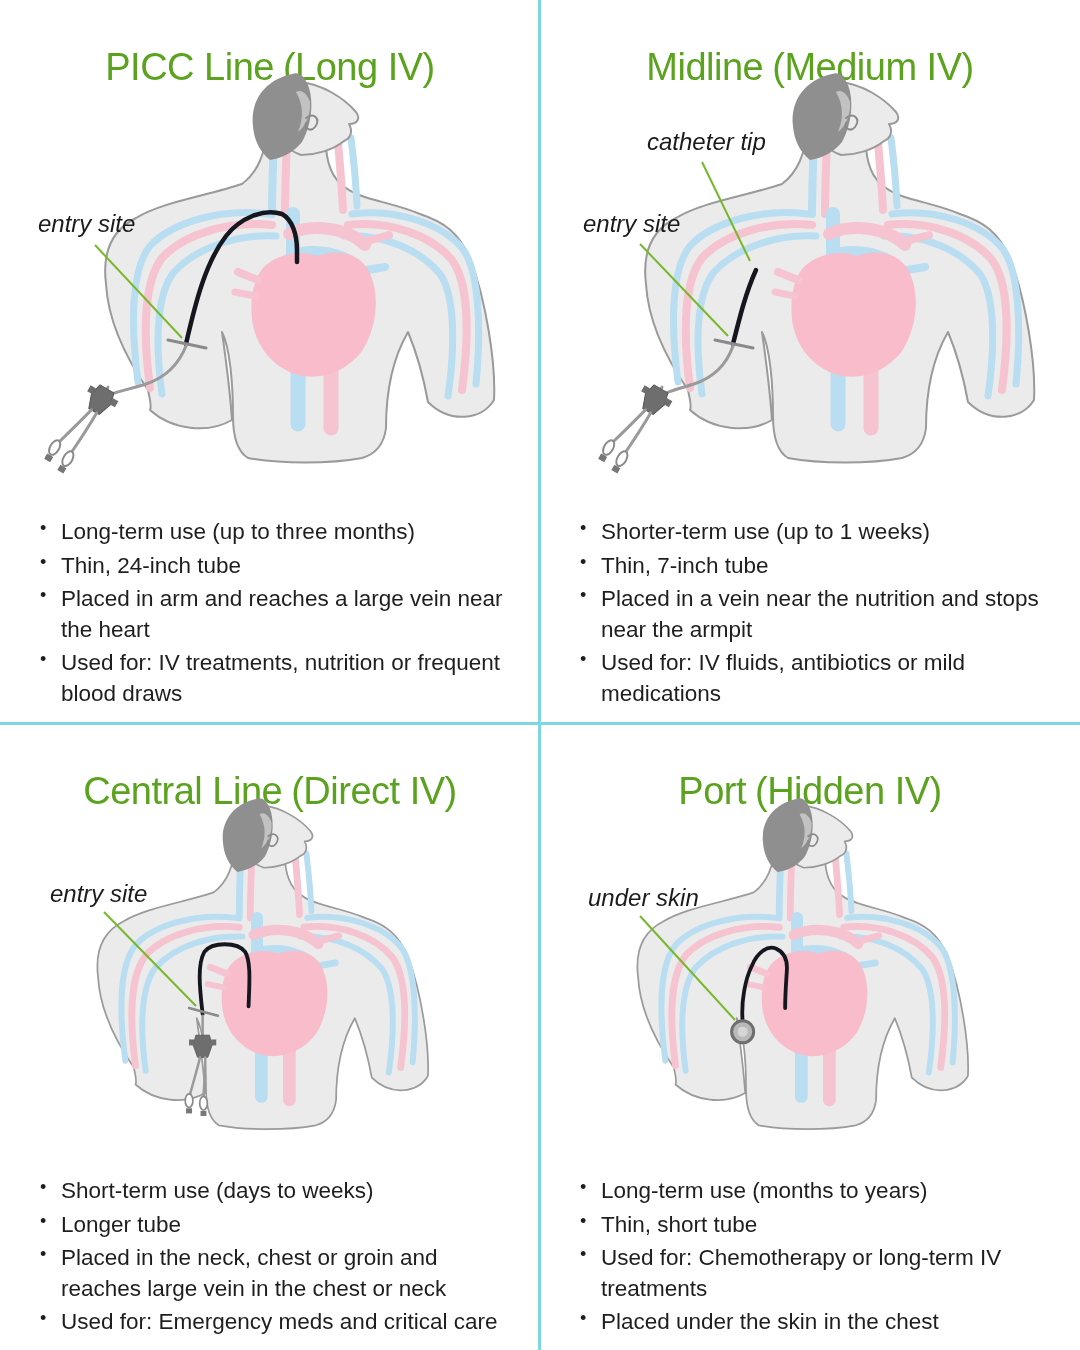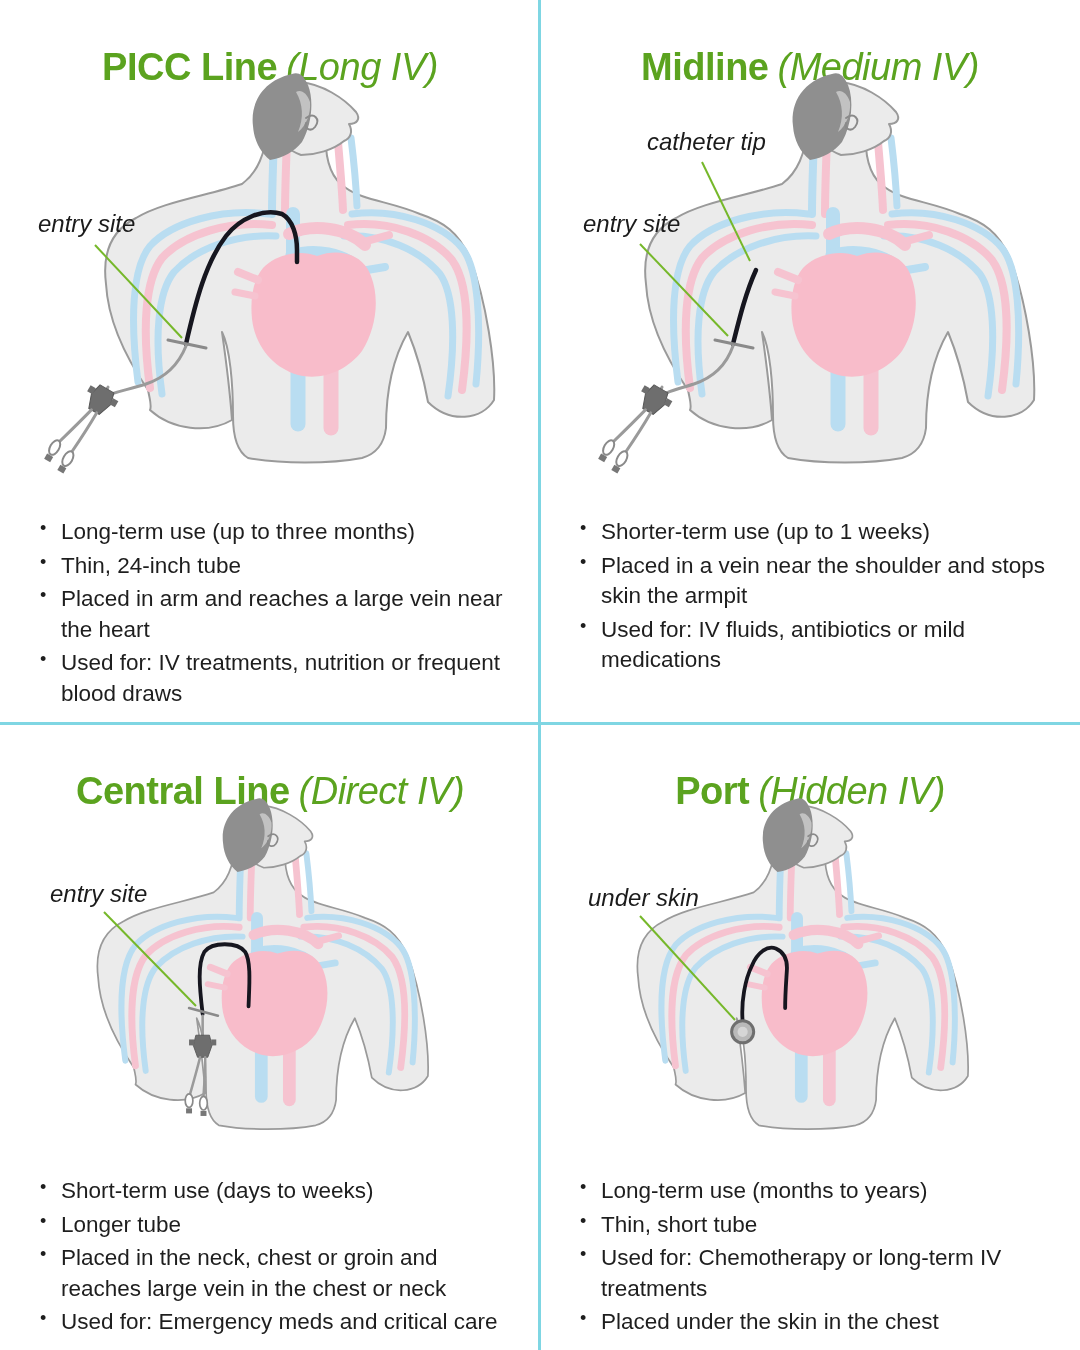--- a/index.html
+++ b/index.html
@@ -14,22 +14,22 @@
        font-family:"Liberation Sans",sans-serif;color:var(--text)}
   .quadrant{position:absolute;width:540px}
   #q-picc{left:0;top:0;height:724px}
   #q-midline{left:540px;top:0;height:584px}
   #q-central{left:0;top:724px;height:626px}
   #q-port{left:540px;top:724px;height:626px}
   .divider-v{position:absolute;left:538px;top:0;width:3px;height:1350px;background:var(--divider-blue)}
   .divider-h{position:absolute;left:0;top:722px;width:1080px;height:3px;background:var(--divider-blue)}
   .q-title{position:absolute;left:0;right:0;top:14px;text-align:center;color:var(--accent-green);
            font-size:38px;letter-spacing:-0.5px;white-space:nowrap}
-  .t-name{font-weight:700}
-  .t-sub{font-style:italic;font-weight:400;margin-left:9px}
+  .t-name{font-weight:400}
+  .t-sub{font-weight:400;margin-left:9px}
   .fig-svg{position:absolute;left:0;top:0}
   .bullets{position:absolute;left:36px;width:478px;list-style:none;margin:0;padding:0;
            font-size:22.5px;line-height:1.36}
   #q-picc .bullets,#q-midline .bullets{top:517px}
   #q-central .bullets,#q-port .bullets{top:452px}
   .bullets li{position:relative;padding-left:25px;margin-bottom:3px}
   .bullets li::before{content:"\2022";position:absolute;left:4px;top:-1px;font-size:0.8em}
   .it{}
   
   .skin{fill:var(--body-grey);stroke:var(--outline-grey);stroke-width:2;stroke-linejoin:round}
@@ -134,21 +134,22 @@
     <path class="cross" d="M 175,340 L 213,348"></path>
     <path class="ext" d="M 193,346 C 186,366 172,378 154,384 C 138,389 124,392 116,398"></path>
     <use href="#lumens" transform="translate(114,401) rotate(30)"></use>
     <line class="leader" x1="162" y1="162" x2="210" y2="261"></line>
     <text class="fig-label" x="107" y="150">catheter tip</text>
     <line class="leader" x1="100" y1="244" x2="188" y2="336"></line>
     <text class="fig-label" x="43" y="232">entry site</text>
   </svg>
   <ul class="bullets">
       <li><span>Shorter-term use </span><span class="it">(up to 1 weeks)</span></li>
-      <li><span>Placed in a vein near the shoulder and stops skin the armpit</span></li>
+      <li><span>Thin, 7-inch tube</span></li>
+      <li><span>Placed in a vein near the nutrition and stops near the armpit</span></li>
       <li><span>Used for: IV fluids, antibiotics or mild medications</span></li>
     </ul>
 </section>
 
 <section class="quadrant" id="q-central">
   <h2 class="q-title"><span class="t-name">Central Line</span><span class="t-sub">(Direct IV)</span></h2>
   <svg class="fig-svg" width="540" height="626" viewBox="0 0 540 626">
     <g transform="translate(8,12) scale(0.85)">
       <use href="#body-art"></use>
       <path class="cath" d="M 229,327 C 225,294 223,268 231,254 C 240,242 270,242 279,254 C 286,265 284,292 283,318"></path>

